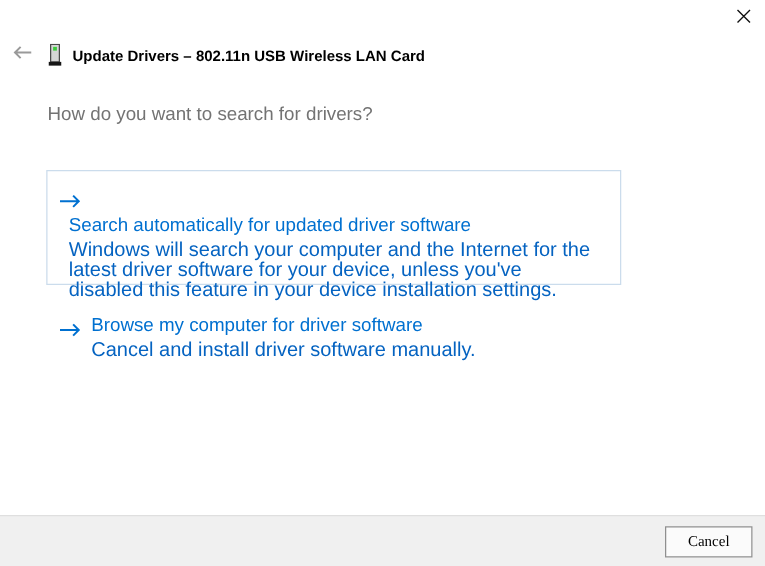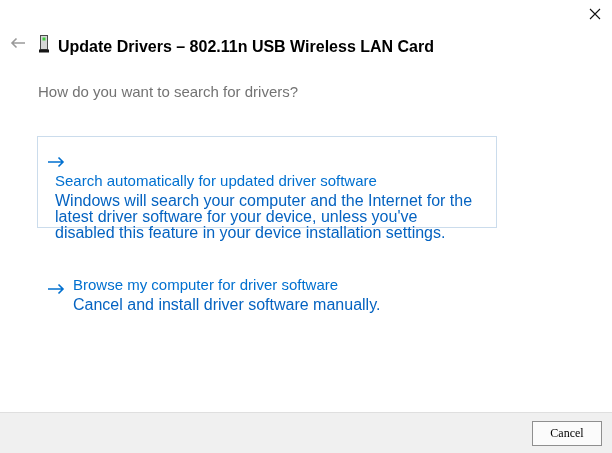--- a/index.html
+++ b/index.html
@@ -42,21 +42,21 @@
     position: absolute;
     left: 38px;
     top: 35px;
     width: 12px;
     height: 18px;
   }
   .window-title {
     position: absolute;
     left: 58px;
     top: 38px;
-    font-size: 16px;
+    font-size: 12px;
     font-weight: bold;
     color: #000000;
     white-space: nowrap;
   }
 
   
   .heading {
     position: absolute;
     left: 38px;
     top: 83px;
@@ -81,21 +81,20 @@
     top: 136px;
     height: 92px;
     border: 1px solid #cbdcec;
     flex-direction: column;
   }
   .option-secondary {
     top: 245px;
     height: 60px;
     border: 1px solid transparent;
     padding-top: 6px;
-    margin-top: 24px;
   }
   .option-arrow {
     flex: 0 0 18px;
     margin-top: 5px;
   }
   .option-text {
     margin-left: 8px;
     width: 420px;
   }
   .option-title {

